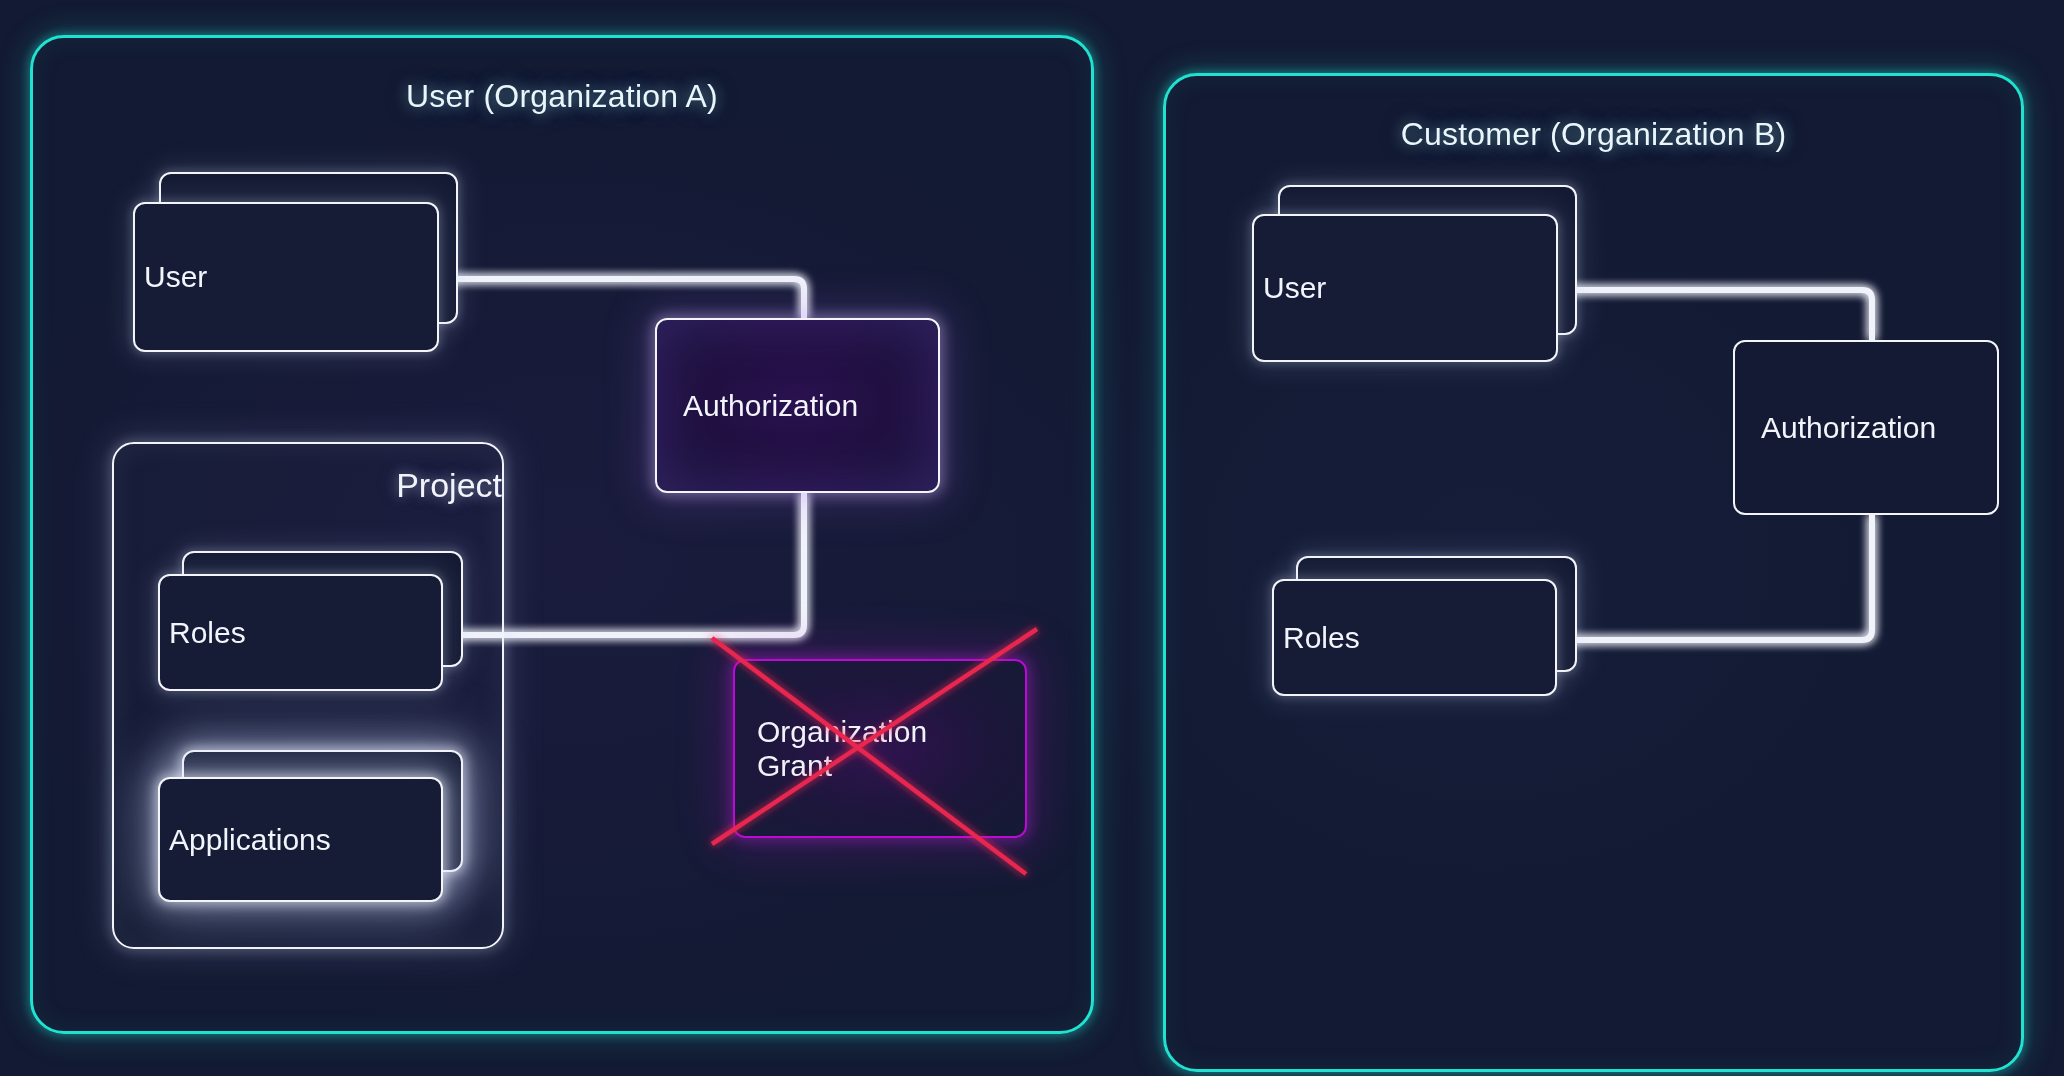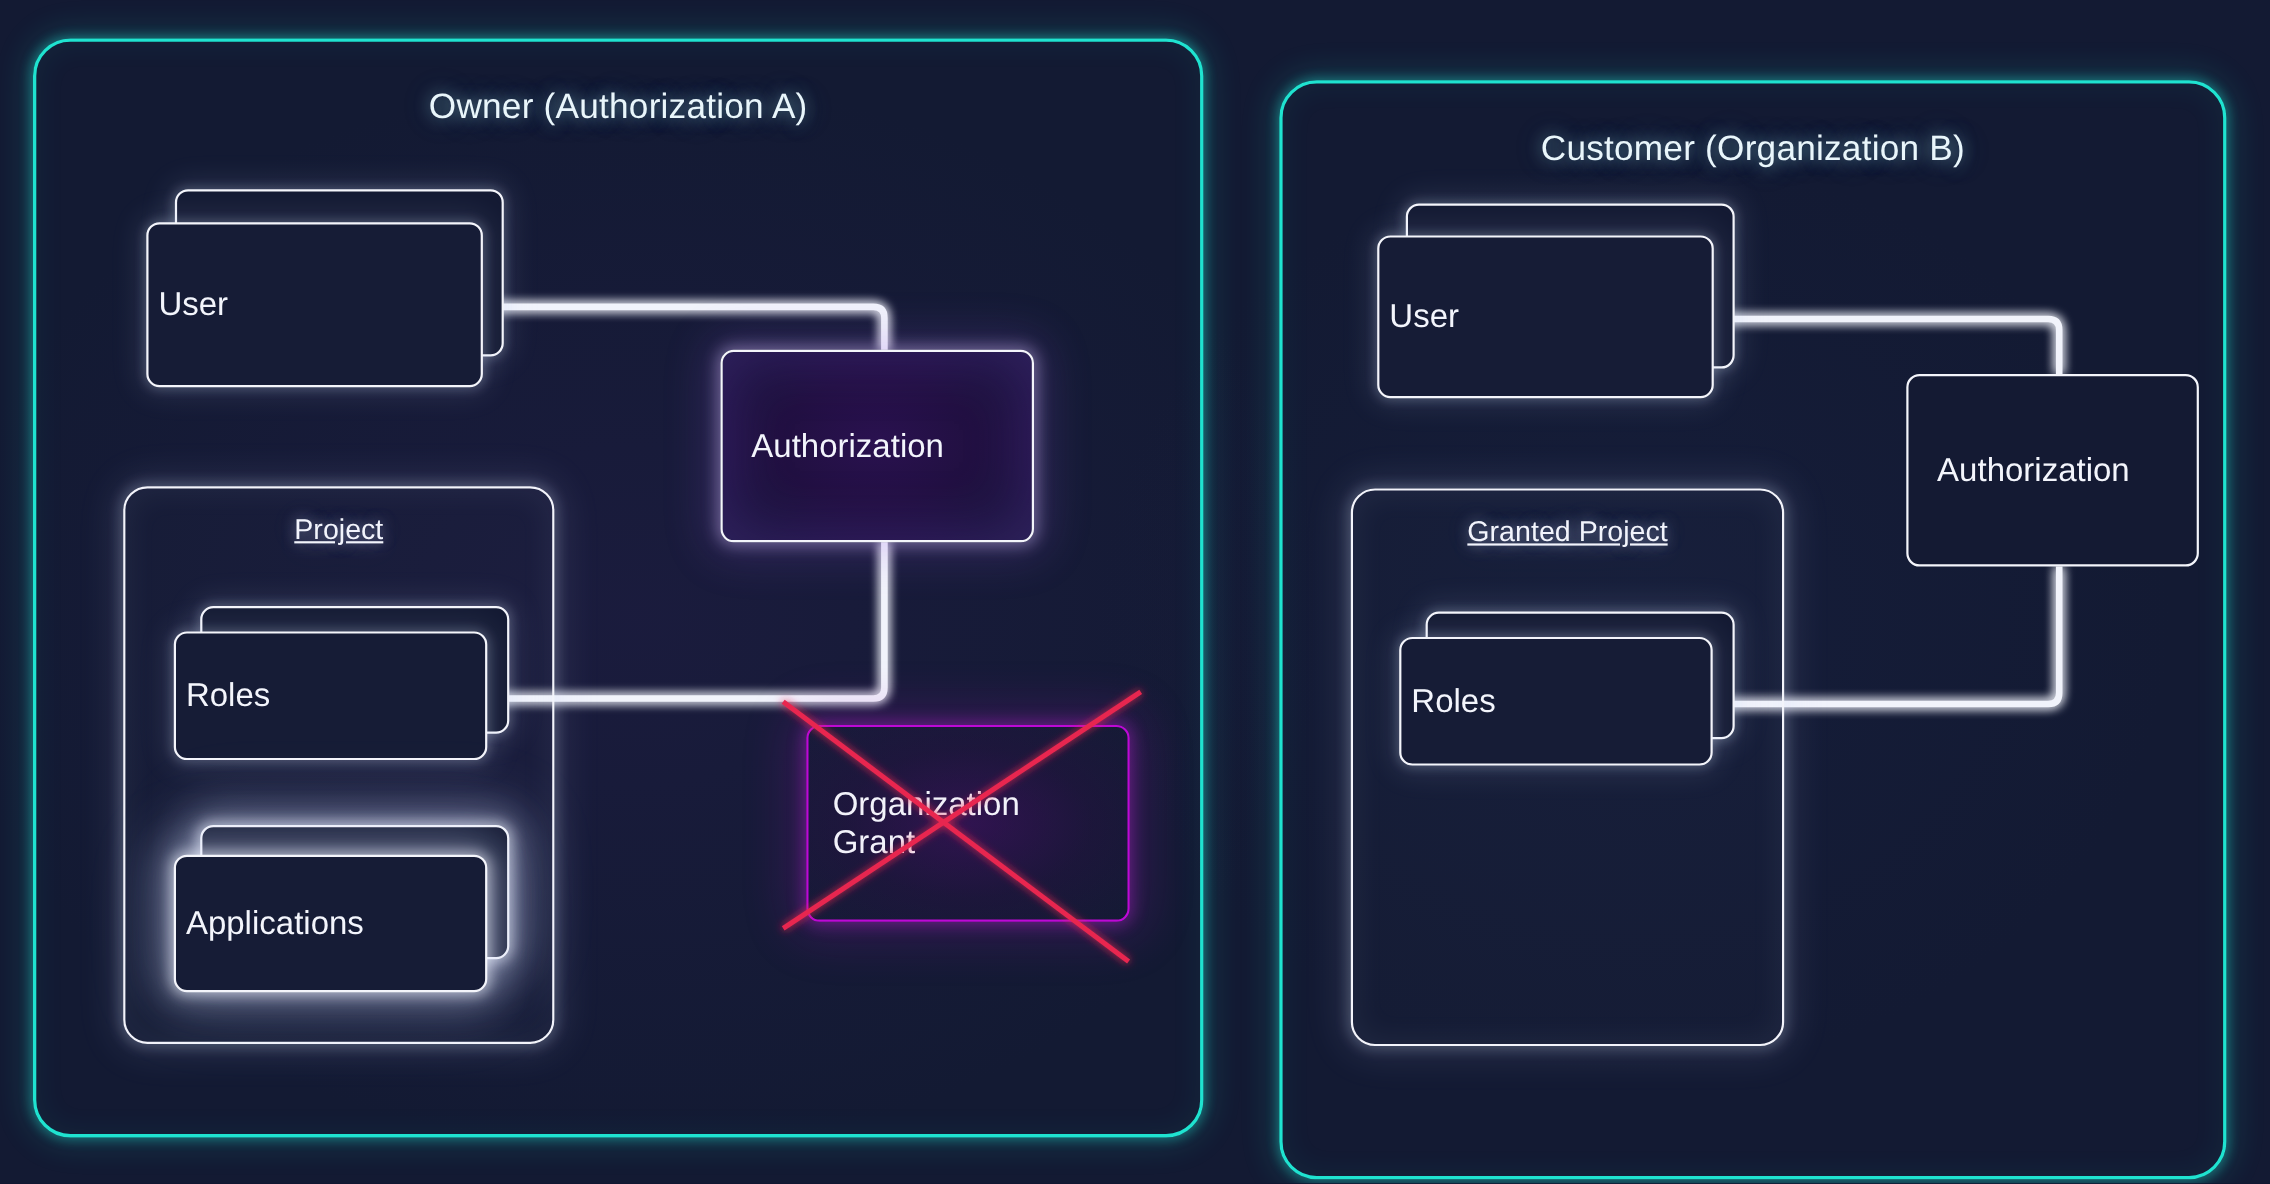--- a/index.html
+++ b/index.html
@@ -67,26 +67,25 @@
     box-shadow:
       0 0 12px 3px rgba(225,230,255,0.22),
       0 0 34px 10px rgba(200,210,255,0.10),
       inset 0 0 26px 6px rgba(200,210,255,0.055);
   }
   .group-title {
     position: absolute;
     top: 22px;
     left: 0;
     width: 100%;
-    text-align: center;
+    text-align: right;
     color: #f2f4fc;
-    font-size: 26px;
+    font-size: 34px;
     font-weight: 300;
     text-shadow: 0 0 12px rgba(220,228,255,0.5), 0 0 26px rgba(190,200,255,0.22);
-    text-decoration: underline;
   }
 
   
   .card-stack { position: absolute; }
   .card-back, .card-front {
     position: absolute;
     border-radius: 12px;
     border: 2.5px solid #f4f5fb;
     background: #161c36;
     box-sizing: border-box;
@@ -201,21 +200,21 @@
     <line x1="500" y1="749" x2="733" y2="749" stroke="#9900cc" stroke-width="9" filter="url(#glowPurple)"></line>
 
     <line x1="1027" y1="749" x2="1228" y2="749" stroke="#9900cc" stroke-width="9" filter="url(#glowPurple)"></line>
 
     <path d="M 1560,290 H 1862 Q 1872,290 1872,300 V 340" fill="none" stroke="#f1f3fb" stroke-width="6" stroke-linecap="butt" filter="url(#glowWhite)"></path>
 
     <path d="M 1872,515 V 630 Q 1872,640 1862,640 H 1562" fill="none" stroke="#f1f3fb" stroke-width="6" stroke-linecap="butt" filter="url(#glowWhite)"></path>
   </svg>
 
   <div class="org-panel" style="left:30px; top:35px; width:1058px; height:993px;">
-    <div class="org-title">Owner (Authorization A)</div>
+    <div class="org-title">User (Organization A)</div>
   </div>
 
   <div class="card-stack glow-soft" style="left:133px; top:172px; width:325px; height:180px;">
     <div class="card-back" style="left:26px; top:0; width:299px; height:152px;"></div>
     <div class="card-front" style="width:306px; height:150px;">
       <span class="card-label">User</span>
     </div>
   </div>
 
   <div class="plain-box violet-fill" style="left:655px; top:318px; width:285px; height:175px;">
@@ -262,23 +261,20 @@
     <div class="card-back" style="left:26px; top:0; width:299px; height:150px;"></div>
     <div class="card-front" style="width:306px; height:148px;">
       <span class="card-label">User</span>
     </div>
   </div>
 
   <div class="plain-box" style="left:1733px; top:340px; width:266px; height:175px;">
     <span class="card-label">Authorization</span>
   </div>
 
-  <div class="group-box" style="left:1228px; top:444px; width:390px; height:503px;">
-    <div class="group-title">Granted Project</div>
-  </div>
 
   <div class="card-stack glow-soft" style="left:1272px; top:556px; width:305px; height:140px;">
     <div class="card-back" style="left:24px; top:0; width:281px; height:116px;"></div>
     <div class="card-front" style="width:285px; height:117px;">
       <span class="card-label">Roles</span>
     </div>
   </div>
 
 </div>
 

